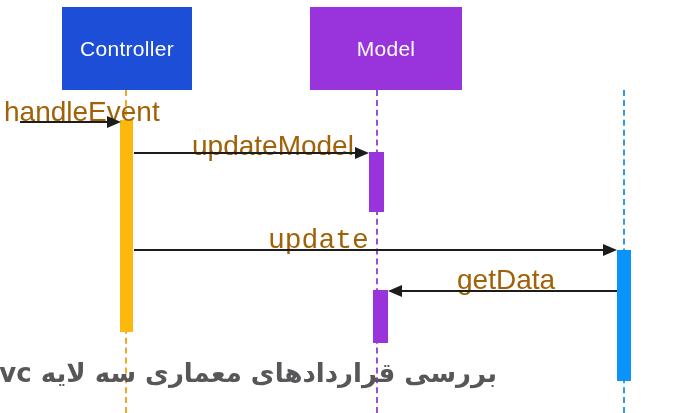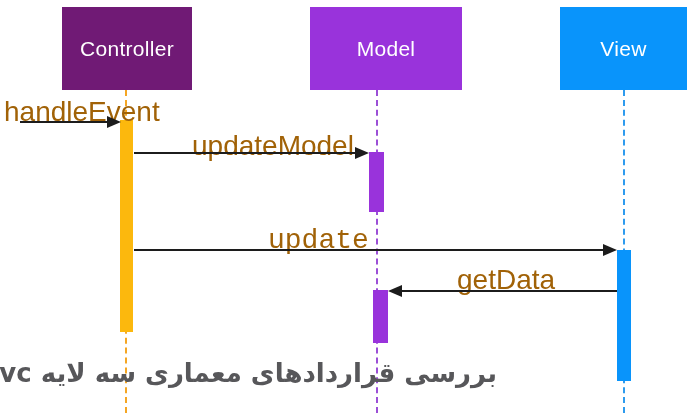--- a/index.html
+++ b/index.html
@@ -20,21 +20,21 @@
     position: absolute;
     top: 7px;
     height: 83px;
     display: flex;
     align-items: center;
     justify-content: center;
     color: #ffffff;
     font-size: 21px;
     letter-spacing: 0.3px;
   }
-  .p-controller { left: 62px;  width: 130px; background: #701a75; text-align: right; }
+  .p-controller { left: 62px;  width: 130px; background: #1d4ed8; text-align: right; }
   .p-model      { left: 310px; width: 152px; background: #9933DB; }
   .p-view       { left: 560px; width: 127px; background: #0994FB; }
 
   
   .lifeline {
     position: absolute;
     top: 90px;
     bottom: 0;
     width: 0;
   }
@@ -85,21 +85,20 @@
     font-family: "DejaVu Sans", sans-serif;
   }
 </style>
 </head>
 <body>
 
 <div class="stage">
 
   <div class="participant p-controller">Controller</div>
   <div class="participant p-model">Model</div>
-  <div class="participant p-view">View</div>
 
   <div class="lifeline ll-controller"></div>
   <div class="lifeline ll-model"></div>
   <div class="lifeline ll-view"></div>
 
   <div class="activation act-controller"></div>
   <div class="activation act-model-1"></div>
   <div class="activation act-model-2"></div>
   <div class="activation act-view"></div>
 

